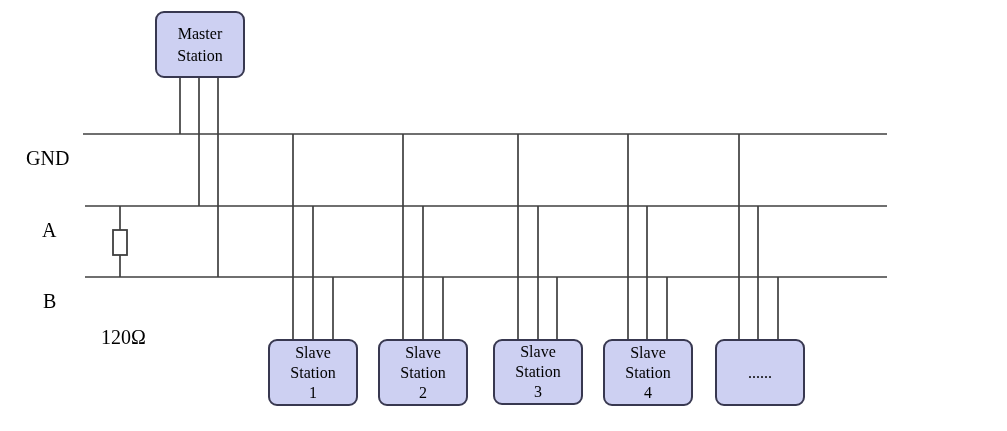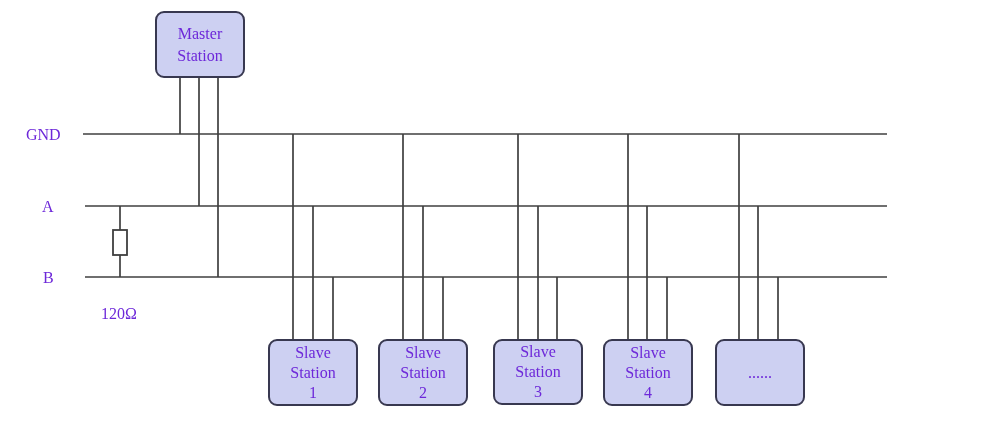--- a/index.html
+++ b/index.html
@@ -6,21 +6,21 @@
     margin:0;
     padding:0;
     background:#ffffff;
   }
   .stage{
     position:relative;
     width:887px;
     height:431px;
     background:#ffffff;
     font-family:"Liberation Serif", serif;
-    color:#6d28d9;
+    color:#000000;
     overflow:hidden;
   }
   .stage svg{
     position:absolute;
     left:0;
     top:0;
   }
   .wire{
     stroke:#3f3f3f;
     stroke-width:1.7;
@@ -49,23 +49,24 @@
     left:155px; top:11px; width:90px; height:67px;
     line-height:22px;
   }
   .slave1{ left:268px; top:339px; width:90px; height:67px; }
   .slave2{ left:378px; top:339px; width:90px; height:67px; }
   .slave3{ left:493px; top:339px; width:90px; height:66px; }
   .slave4{ left:603px; top:339px; width:90px; height:67px; }
   .ellipsisbox{ left:715px; top:339px; width:90px; height:67px; }
   .buslabel{
     position:absolute;
-    font-size:16px;
+    font-size:20px;
     line-height:19px;
     white-space:nowrap;
+    margin-top:24px;
   }
   .gnd-label{ left:26px; top:125px; }
   .a-label{ left:42px; top:197px; }
   .b-label{ left:43px; top:268px; }
   .ohm-label{ left:101px; top:304px;text-align:center; }
 </style>
 </head>
 <body>
 
 <div class="stage">

